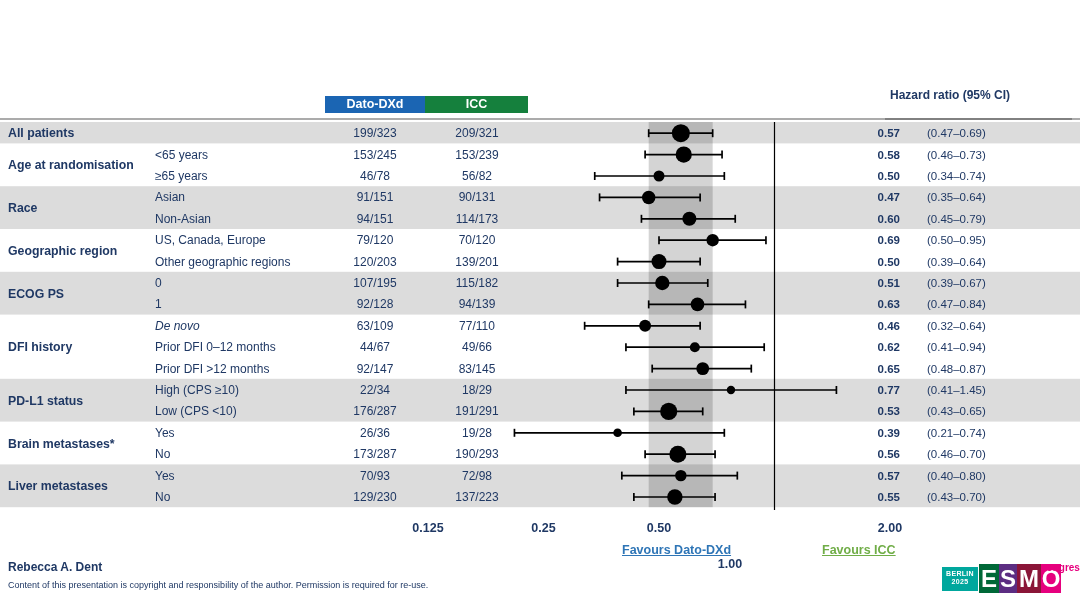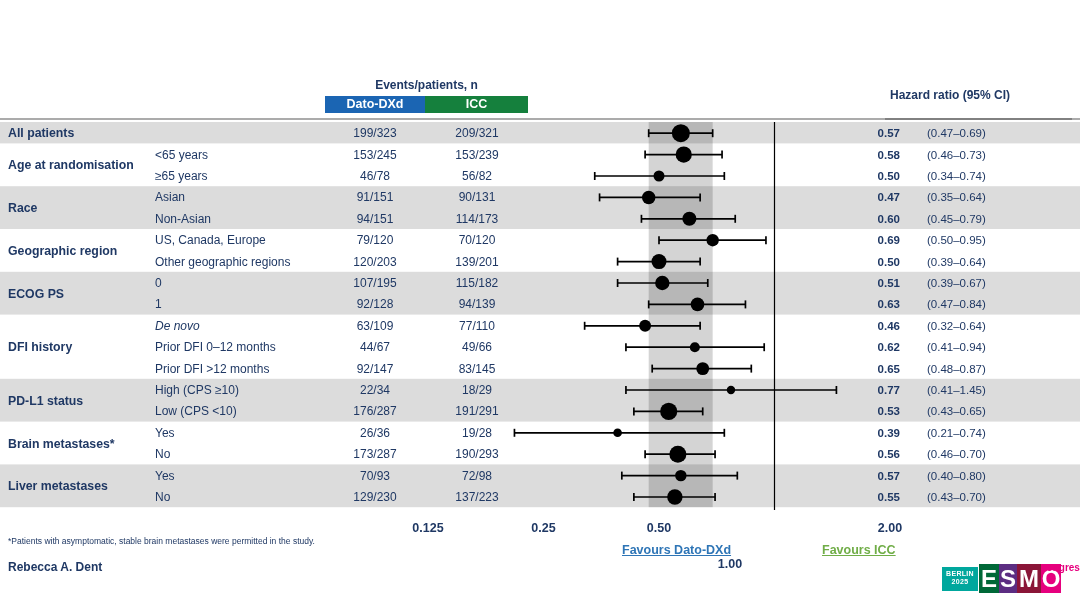--- a/index.html
+++ b/index.html
@@ -73,21 +73,20 @@
         color:#e6007e;}
 </style>
 </head>
 <body>
 
 <div id="slide">
 
 
   <div id="plotwrap">
 
-    <div class="hdr-events" style="left:325px;top:8px;width:203px;text-align:center;">Events/patients, n</div>
 
     <div class="arm-box" style="left:325px;top:26px;width:100px;background:#1b65b3;">Dato-DXd</div>
     <div class="arm-box" style="left:425px;top:26px;width:103px;background:#15803d;">ICC</div>
 
     <div class="hdr-hr" style="left:890px;top:18px;">Hazard ratio (95% CI)</div>
 
     <svg id="forest" width="1080" height="440">
         <rect x="0" y="52" width="1080" height="21.4" fill="#dcdcdc"></rect>
         <rect x="0" y="116.2" width="1080" height="42.8" fill="#dcdcdc"></rect>
         <rect x="0" y="201.8" width="1080" height="42.8" fill="#dcdcdc"></rect>
@@ -280,22 +279,22 @@
       </svg>
   <div class="tick-label" style="left: 428px; top: 451.2px;">0.125</div>
       <div class="tick-label" style="left: 543.5px; top: 451.2px;">0.25</div>
       <div class="tick-label" style="left: 659px; top: 451.2px;">0.50</div>
       <div class="tick-label" style="left: 730px; top: 451.2px; margin-top: 36px;">1.00</div>
       <div class="tick-label" style="left: 890px; top: 451.2px;">2.00</div>
       <div class="fav fav-left" style="left: 622px; top: 473.2px;">Favours Dato-DXd</div>
       <div class="fav fav-right" style="left: 822px; top: 473.2px;">Favours ICC</div>
     </div>
 
-  <div class="foot foot-note">*Patients with asymptomatic, stable brain metastases were permitted in the study.</div>
   <div class="foot foot-author">Rebecca A. Dent</div>
+  <div class="foot foot-copy">Content of this presentation is copyright and responsibility of the author. Permission is required for re-use.</div>
 
   <div id="logo">
     <div class="lg-berlin">
       <span>BERLIN</span><br>
       <span>2025</span>
     </div>
     <div class="lg-e">E</div>
     <div class="lg-s">S</div>
     <div class="lg-m">M</div>
     <div class="lg-o">O</div>

